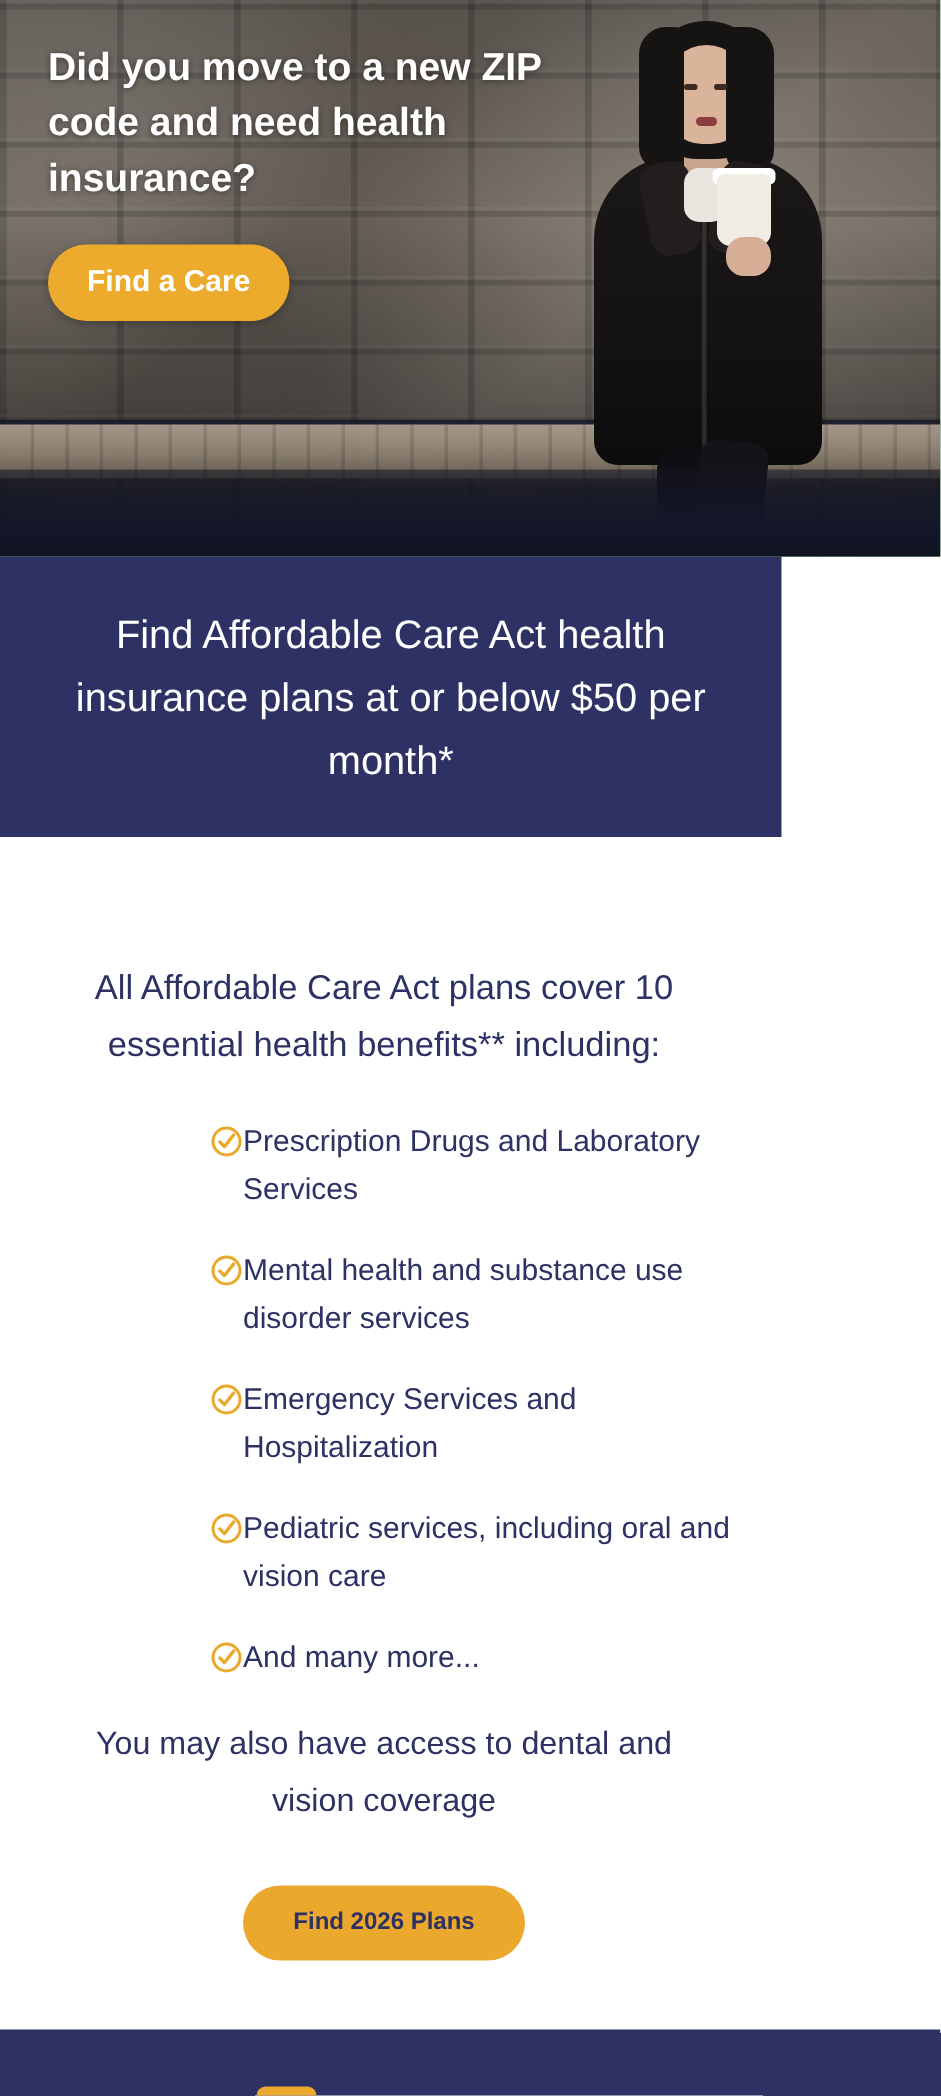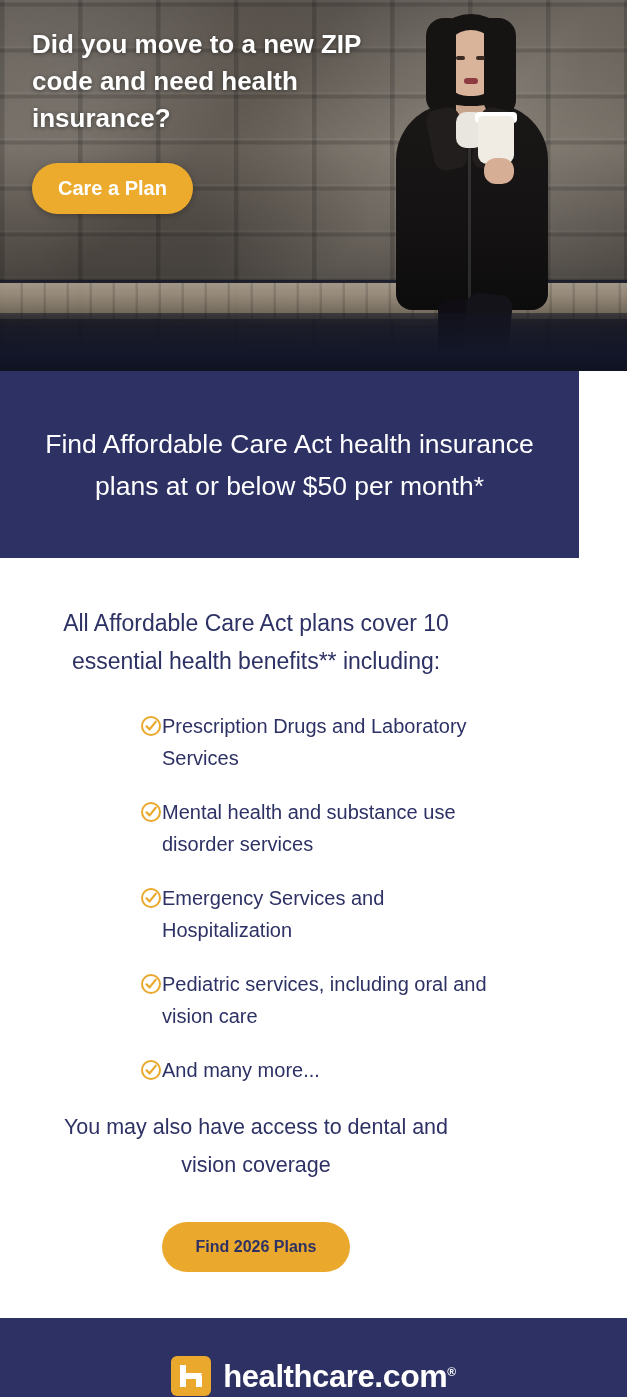--- a/index.html
+++ b/index.html
@@ -241,40 +241,41 @@
     font-weight: bold;
     padding: 14px 26px;
     border: none;
     border-radius: 30px;
     cursor: pointer;
     box-shadow: 0 2px 6px rgba(0,0,0,0.25);
   }
 
   
   .banner {
-    width: 579px;
+    width: 521px;
     height: 187px;
     background: #2d3164;
     display: flex;
     align-items: center;
     justify-content: center;
     padding: 0 22px;
   }
   .banner-text {
     color: #ffffff;
     font-size: 26.5px;
     line-height: 42px;
     text-align: center;
   }
 
   
   .body-sec {
     width: 512px;
     padding: 46px 0 0 0;
     background: #ffffff;
+    margin-top: 35px;
   }
   .body-head {
     color: #2d3164;
     font-size: 23px;
     line-height: 38px;
     text-align: center;
     padding: 0 40px;
   }
   .benefits {
     margin: 30px 0 0 0;
@@ -395,21 +396,21 @@
       <div class="fig-scarf"></div>
       <div class="fig-cup-lid"></div>
       <div class="fig-cup"></div>
       <div class="fig-hand"></div>
     </div>
 
     <div class="hero-bottom"></div>
 
     <div class="hero-copy">
       <div class="hero-title">Did you move to a new ZIP code and need health insurance?</div>
-      <button class="hero-cta">Care a Plan</button>
+      <button class="hero-cta">Find a Care</button>
     </div>
   </div>
 
   <div class="banner">
     <div class="banner-text">Find Affordable Care Act health insurance plans at or below $50 per month*</div>
   </div>
 
   <div class="body-sec">
     <div class="body-head">All Affordable Care Act plans cover 10 essential health benefits** including:</div>
 

